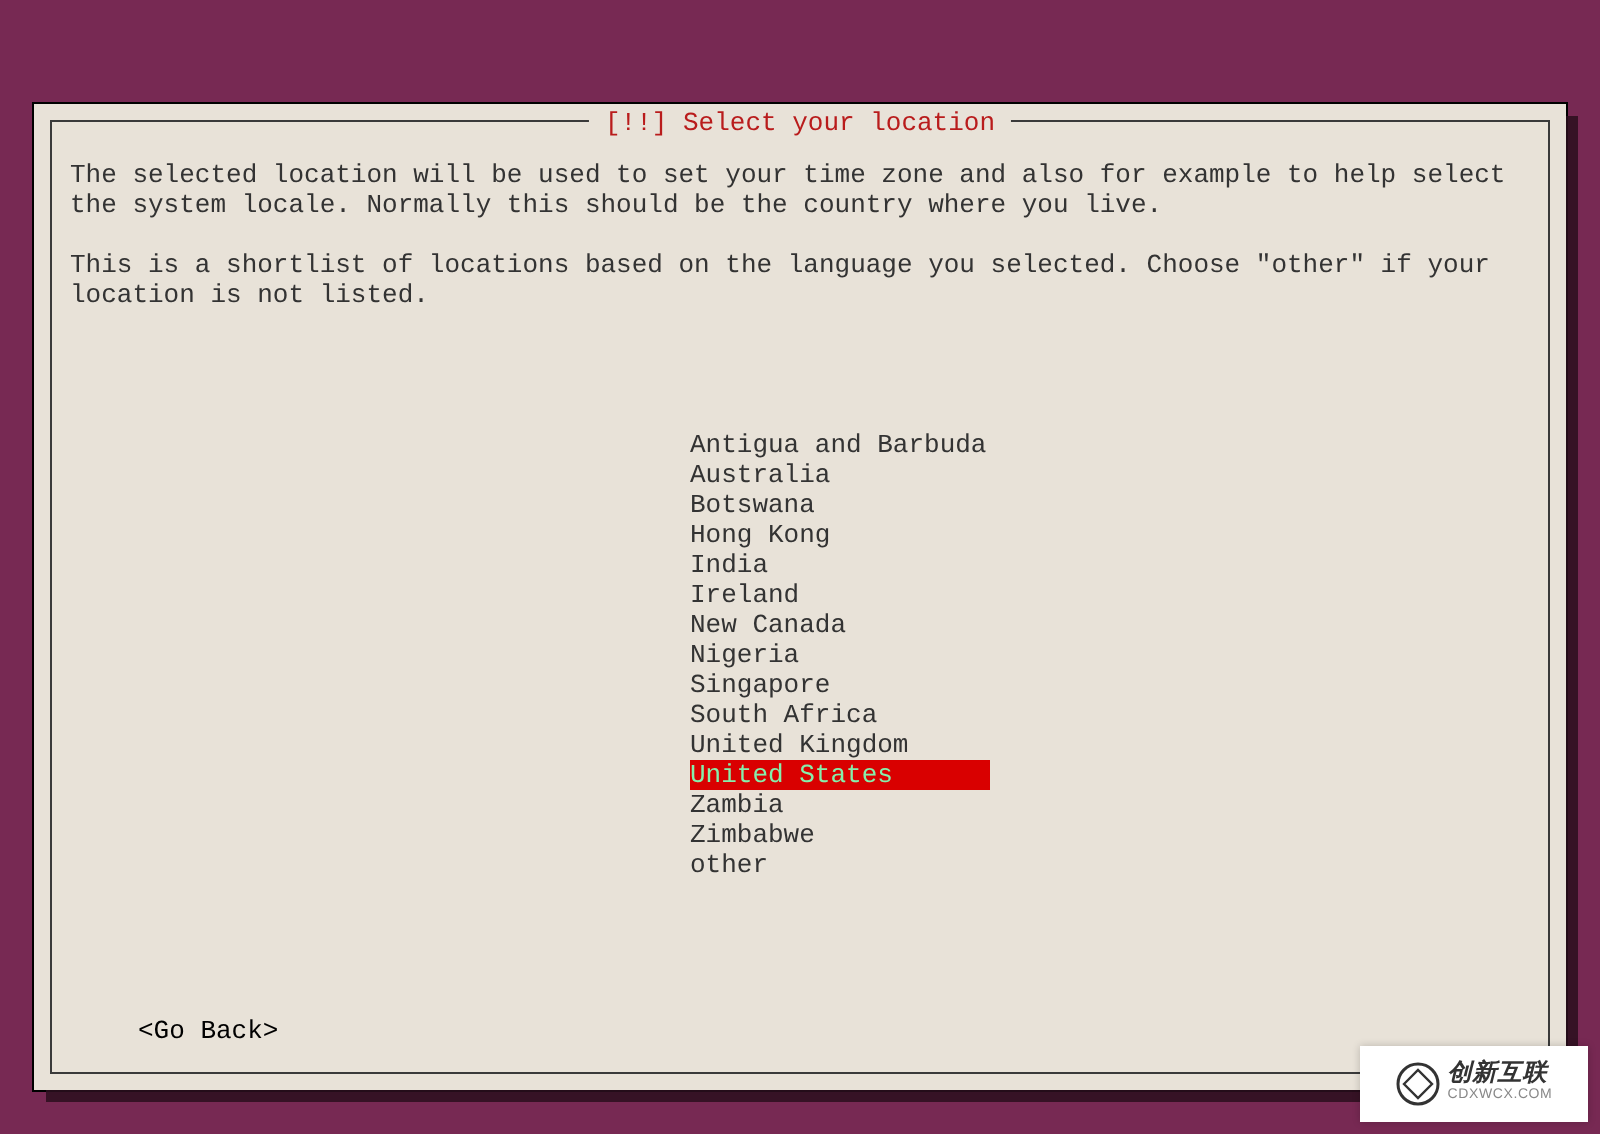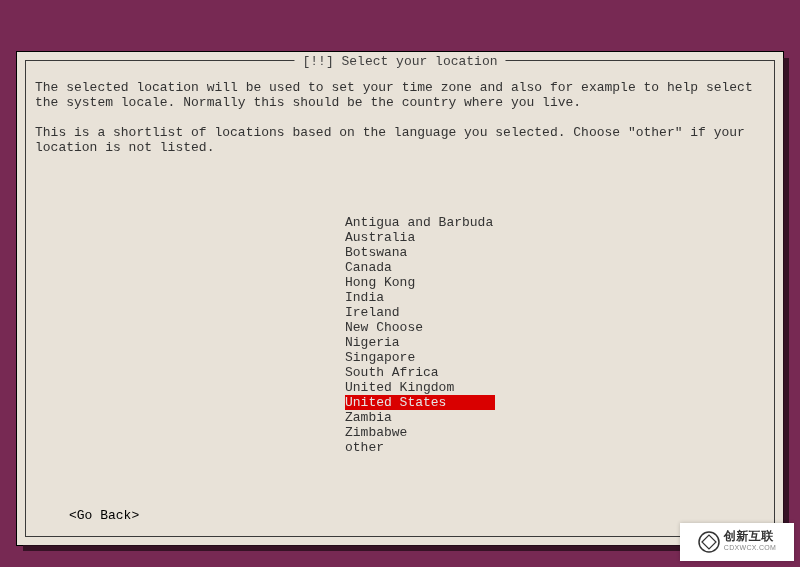--- a/index.html
+++ b/index.html
@@ -49,21 +49,21 @@
       height: 6px;
       background: #2a0e1d;
       opacity: 0.85;
     }
     .title {
       position: absolute;
       top: 2px;
       left: 50%;
       transform: translateX(-50%);
       background: #e8e2d8;
-      color: #404040;
+      color: #b91c1c;
       padding: 0 8px;
       z-index: 2;
       white-space: pre;
     }
     .content {
       position: absolute;
       left: 18px;
       top: 28px;
       right: 18px;
       color: #333;
@@ -75,21 +75,21 @@
       top: 135px;
       margin-left: 44px;
     }
     .list-item {
       cursor: pointer;
       white-space: pre;
       padding-right: 8px;
     }
     .list-item.selected {
       background: #d90000;
-      color: #e5e5e5;
+      color: #86efac;
       width: 150px;
     }
     .go-back {
       position: absolute;
       left: 52px;
       bottom: 22px;
       color: #000000;
       cursor: pointer;
       white-space: pre;
     }
@@ -108,45 +108,44 @@
       color: #333;
       z-index: 5;
       box-shadow: 0 0 4px rgba(0,0,0,0.2);
     }
     .wm-icon {
       display: flex;
       align-items: center;
       margin-right: 4px;
     }
     .wm-text { display: flex; flex-direction: column; line-height: 12px; }
-    .wm-cn { font-weight: bold; font-size: 12px; letter-spacing: 0.5px; }
+    .wm-cn { font-weight: bold; font-size: 12px; letter-spacing: 0.5px; font-style: italic; }
     .wm-en { font-size: 7px; color: #888; letter-spacing: 0.3px; }
   </style>
 </head>
 <body>
 
 <div class="dialog">
   <div class="shadow-right"></div>
   <div class="shadow-bottom"></div>
 
   <div class="title">[!!] Select your location</div>
 
   <div class="content">
     <div class="para">The selected location will be used to set your time zone and also for example to help select the system locale. Normally this should be the country where you live.</div>
     <div class="para">This is a shortlist of locations based on the language you selected. Choose "other" if your location is not listed.</div>
 
     <div class="list">
         <div class="list-item">Antigua and Barbuda</div>
         <div class="list-item">Australia</div>
         <div class="list-item">Botswana</div>
-        <div class="list-item">Canada</div>
         <div class="list-item">Hong Kong</div>
         <div class="list-item">India</div>
         <div class="list-item">Ireland</div>
-        <div class="list-item">New Choose</div>
+        <div class="list-item">New Canada</div>
         <div class="list-item">Nigeria</div>
         <div class="list-item">Singapore</div>
         <div class="list-item">South Africa</div>
         <div class="list-item">United Kingdom</div>
         <div class="list-item selected">United States</div>
         <div class="list-item">Zambia</div>
         <div class="list-item">Zimbabwe</div>
         <div class="list-item">other</div>
       </div>
   </div>

